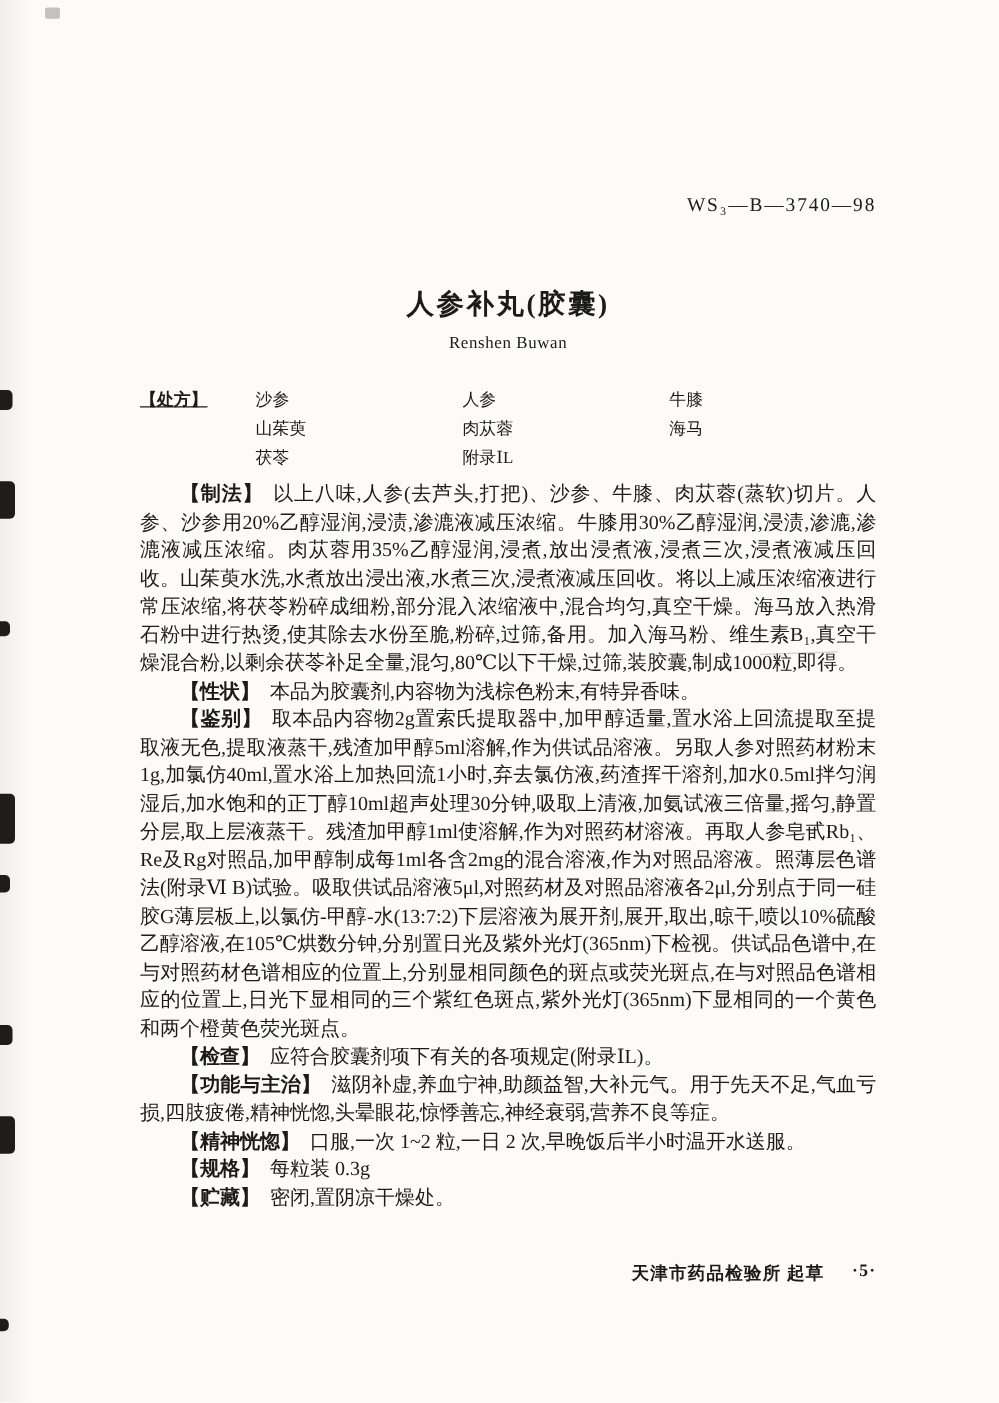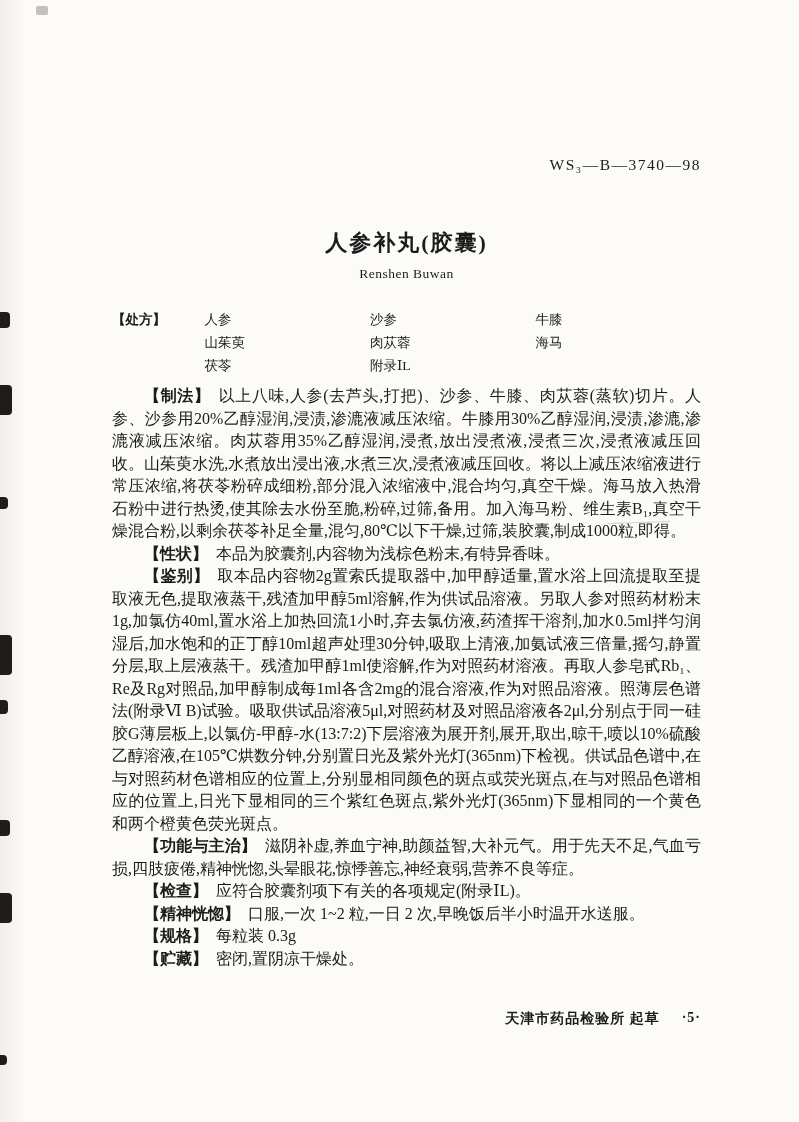--- a/index.html
+++ b/index.html
@@ -14,21 +14,21 @@
   .pencil-mark{position:absolute;border-bottom:1.5px solid rgba(60,60,60,0.22);transform:rotate(-2deg);}
   .corner-mark{position:absolute;background:rgba(90,90,90,0.35);border-radius:2px;filter:blur(0.5px);}
 
   .page{position:absolute;left:112px;width:589px;top:4px;}
   .doc-code{margin-top:152px;text-align:right;font-size:15.5px;letter-spacing:1.5px;}
   .title{margin-top:54px;text-align:center;font-size:22px;font-weight:bold;letter-spacing:2px;}
   .subtitle{margin-top:8px;text-align:center;font-size:13.5px;letter-spacing:0.5px;}
 
   .rx{margin-top:26px;font-size:13.5px;}
   .rx-row{display:flex;line-height:23px;}
-  .rx-label{width:95px;font-weight:bold;}
+  .rx-label{width:95px;font-weight:bold;text-decoration:underline;}
   .rx-col{width:170px;}
 
   .sections{margin-top:8px;}
   p.sec{margin:0;font-size:16px;line-height:22.5px;text-align:justify;text-indent:2em;}
   .sec-label{font-weight:bold;margin-right:0.5em;}
 
   .footer{margin-top:40px;display:flex;justify-content:flex-end;gap:22px;
     font-size:14px;font-weight:bold;letter-spacing:1px;}
 </style>
 </head>
@@ -51,44 +51,44 @@
 <div class="page">
 
   <div class="doc-code">WS₃—B—3740—98</div>
 
   <div class="title">人参补丸(胶囊)</div>
   <div class="subtitle">Renshen Buwan</div>
 
   <div class="rx">
     <div class="rx-row">
       <span class="rx-label">【处方】</span>
+      <span class="rx-col">沙参</span>
       <span class="rx-col">人参</span>
-      <span class="rx-col">沙参</span>
       <span class="rx-col">牛膝</span>
     </div>
     <div class="rx-row">
       <span class="rx-label"></span>
       <span class="rx-col">山茱萸</span>
       <span class="rx-col">肉苁蓉</span>
       <span class="rx-col">海马</span>
     </div>
     <div class="rx-row">
       <span class="rx-label"></span>
       <span class="rx-col">茯苓</span>
       <span class="rx-col">附录ⅠL</span>
       <span class="rx-col"></span>
     </div>
   </div>
 
   <div class="sections">
     <p class="sec"><span class="sec-label">【制法】</span><span>以上八味,人参(去芦头,打把)、沙参、牛膝、肉苁蓉(蒸软)切片。人参、沙参用20%乙醇湿润,浸渍,渗漉液减压浓缩。牛膝用30%乙醇湿润,浸渍,渗漉,渗漉液减压浓缩。肉苁蓉用35%乙醇湿润,浸煮,放出浸煮液,浸煮三次,浸煮液减压回收。山茱萸水洗,水煮放出浸出液,水煮三次,浸煮液减压回收。将以上减压浓缩液进行常压浓缩,将茯苓粉碎成细粉,部分混入浓缩液中,混合均匀,真空干燥。海马放入热滑石粉中进行热烫,使其除去水份至脆,粉碎,过筛,备用。加入海马粉、维生素B₁,真空干燥混合粉,以剩余茯苓补足全量,混匀,80℃以下干燥,过筛,装胶囊,制成1000粒,即得。</span></p>
     <p class="sec"><span class="sec-label">【性状】</span><span>本品为胶囊剂,内容物为浅棕色粉末,有特异香味。</span></p>
     <p class="sec"><span class="sec-label">【鉴别】</span><span>取本品内容物2g置索氏提取器中,加甲醇适量,置水浴上回流提取至提取液无色,提取液蒸干,残渣加甲醇5ml溶解,作为供试品溶液。另取人参对照药材粉末1g,加氯仿40ml,置水浴上加热回流1小时,弃去氯仿液,药渣挥干溶剂,加水0.5ml拌匀润湿后,加水饱和的正丁醇10ml超声处理30分钟,吸取上清液,加氨试液三倍量,摇匀,静置分层,取上层液蒸干。残渣加甲醇1ml使溶解,作为对照药材溶液。再取人参皂甙Rb₁、Re及Rg对照品,加甲醇制成每1ml各含2mg的混合溶液,作为对照品溶液。照薄层色谱法(附录Ⅵ B)试验。吸取供试品溶液5μl,对照药材及对照品溶液各2μl,分别点于同一硅胶G薄层板上,以氯仿-甲醇-水(13:7:2)下层溶液为展开剂,展开,取出,晾干,喷以10%硫酸乙醇溶液,在105℃烘数分钟,分别置日光及紫外光灯(365nm)下检视。供试品色谱中,在与对照药材色谱相应的位置上,分别显相同颜色的斑点或荧光斑点,在与对照品色谱相应的位置上,日光下显相同的三个紫红色斑点,紫外光灯(365nm)下显相同的一个黄色和两个橙黄色荧光斑点。</span></p>
+    <p class="sec"><span class="sec-label">【检查】</span><span>应符合胶囊剂项下有关的各项规定(附录ⅠL)。</span></p>
     <p class="sec"><span class="sec-label">【功能与主治】</span><span>滋阴补虚,养血宁神,助颜益智,大补元气。用于先天不足,气血亏损,四肢疲倦,精神恍惚,头晕眼花,惊悸善忘,神经衰弱,营养不良等症。</span></p>
-    <p class="sec"><span class="sec-label">【检查】</span><span>应符合胶囊剂项下有关的各项规定(附录ⅠL)。</span></p>
     <p class="sec"><span class="sec-label">【精神恍惚】</span><span>口服,一次 1~2 粒,一日 2 次,早晚饭后半小时温开水送服。</span></p>
     <p class="sec"><span class="sec-label">【规格】</span><span>每粒装 0.3g</span></p>
     <p class="sec"><span class="sec-label">【贮藏】</span><span>密闭,置阴凉干燥处。</span></p>
   </div>
 
   <div class="footer">
     <span>天津市药品检验所  起草</span>
     <span>·5·</span>
   </div>
 

